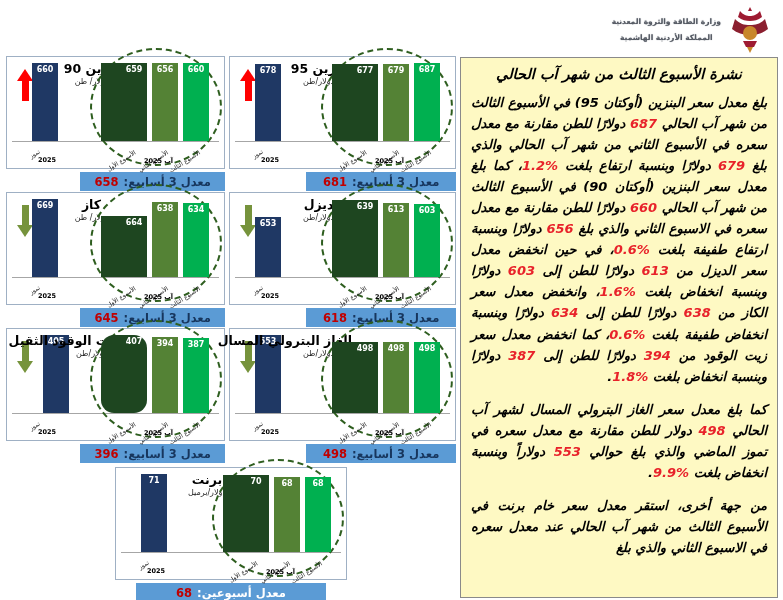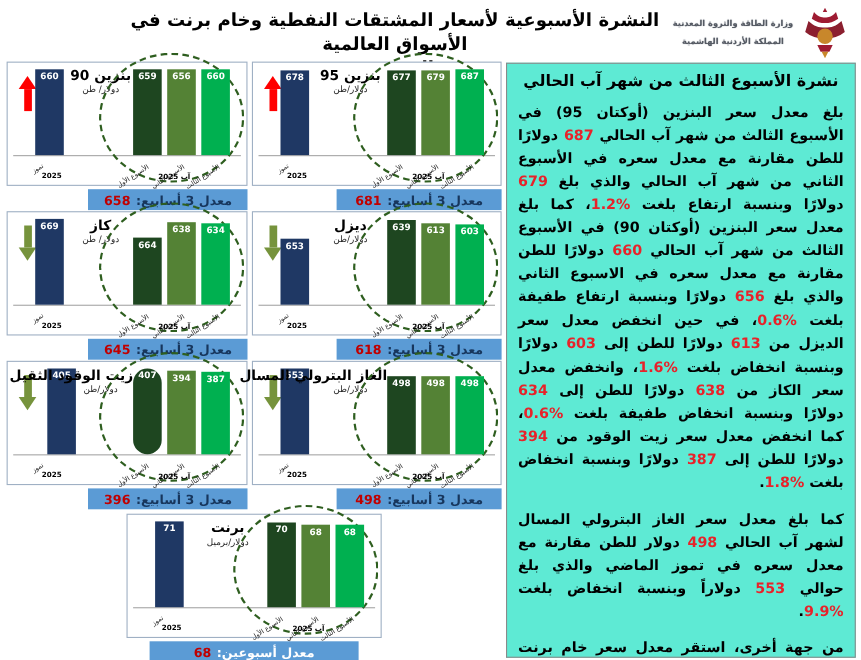--- a/index.html
+++ b/index.html
@@ -18,21 +18,21 @@
   .charts{position:absolute;left:6px;top:56px;width:452px;display:grid;
     grid-template-columns:219px 227px;column-gap:4px;row-gap:1px;}
   .unit{display:flex;flex-direction:column;}
   .unit.brent{grid-column:1/3;width:232px;margin:3px auto 0;}
   .card{border:1px solid #9fb0c4;background:#fff;position:relative;}
   .plot{position:relative;height:80px;margin:4px 5px 26px 5px;border-bottom:1px solid #a6a6a6;}
   .bar{width:26px;}
   .bar .val{display:block;color:#fff;font-size:8px;font-weight:bold;text-align:center;padding-top:2px;}
   .bar.navy{position:absolute;left:20px;bottom:0;background:#1F3864;}
   .gbars{position:absolute;right:10px;bottom:0;display:flex;gap:5px;align-items:flex-end;}
-  .bar.w1{background:#1E4620;}
+  .bar.w1{background:#1E4620;padding-left:20px;}
   .bar.w2{background:#548235;}
   .bar.w3{background:#00B050;}
   .ellipse{position:absolute;right:-3px;top:-13px;width:128px;height:114px;
     border:2px dashed #2E5E1F;border-radius:50%;pointer-events:none;}
   .tbox{position:absolute;top:0;left:50px;right:98px;text-align:center;direction:rtl;}
   .ctitle{font-size:12.5px;font-weight:bold;color:#000;white-space:nowrap;}
   .cunit{font-size:8px;color:#222;margin-top:1px;}
   .xl{position:absolute;font-size:6px;color:#222;white-space:nowrap;
     transform:rotate(-33deg);transform-origin:100% 50%;direction:rtl;}
   .xj{left:16px;bottom:-13px;}
@@ -51,35 +51,31 @@
   .arrow.down .stem{order:0;background:#76933C;}
   
   .avg{direction:rtl;margin:3px 0 0 auto;width:66%;height:19px;background:#5B9BD5;
     display:flex;align-items:center;justify-content:center;gap:5px;
     font-size:11.5px;font-weight:bold;color:#17365D;}
   .avg .num{color:#C00000;}
   .unit.brent .avg{width:82%;margin:3px auto 0;color:#fff;}
 
   
   .panel{position:absolute;left:460px;right:5px;top:57px;bottom:2px;border:1px solid #8a8a8a;
-    background:#5eead4;padding:6px 10px;overflow:hidden;direction:rtl;}
+    background:#fef9c3;padding:6px 10px;overflow:hidden;direction:rtl;font-style:italic;}
   .panel-title{text-align:center;font-size:14.5px;font-weight:bold;margin:2px 0 10px;color:#000;}
   .panel p{margin:0 0 12px;font-size:13px;font-weight:bold;line-height:1.62;
     text-align:justify;color:#000;}
   .panel .hl{color:#E8222A;}
 </style>
 </head>
 <body>
 
 <div class="page">
 
-  <div class="main-title">
-    <div>النشرة الأسبوعية لأسعار  المشتقات النفطية وخام برنت في الأسواق العالمية</div>
-    <div>المرجعية</div>
-  </div>
   <div class="logo">
     <svg width="46" height="50" viewBox="0 0 46 50">
       <path d="M23 2l2 4h-4z" fill="#9E1B32"></path>
       <path d="M13 6c3 4 7 5 10 5s7-1 10-5l2 6c-4 3-8 4-12 4s-8-1-12-4z" fill="#9E1B32"></path>
       <path d="M8 14c5 5 9 6 15 6s10-1 15-6l3 10c-5 4-11 6-18 6s-13-2-18-6z" fill="#8B1F2F"></path>
       <circle cx="23" cy="28" r="7" fill="#C8872B"></circle>
       <path d="M16 36h14l-3 6h-8z" fill="#9E1B32"></path>
       <path d="M20 42h6l-3 6z" fill="#C8872B"></path>
     </svg>
     <div class="logo-text">

